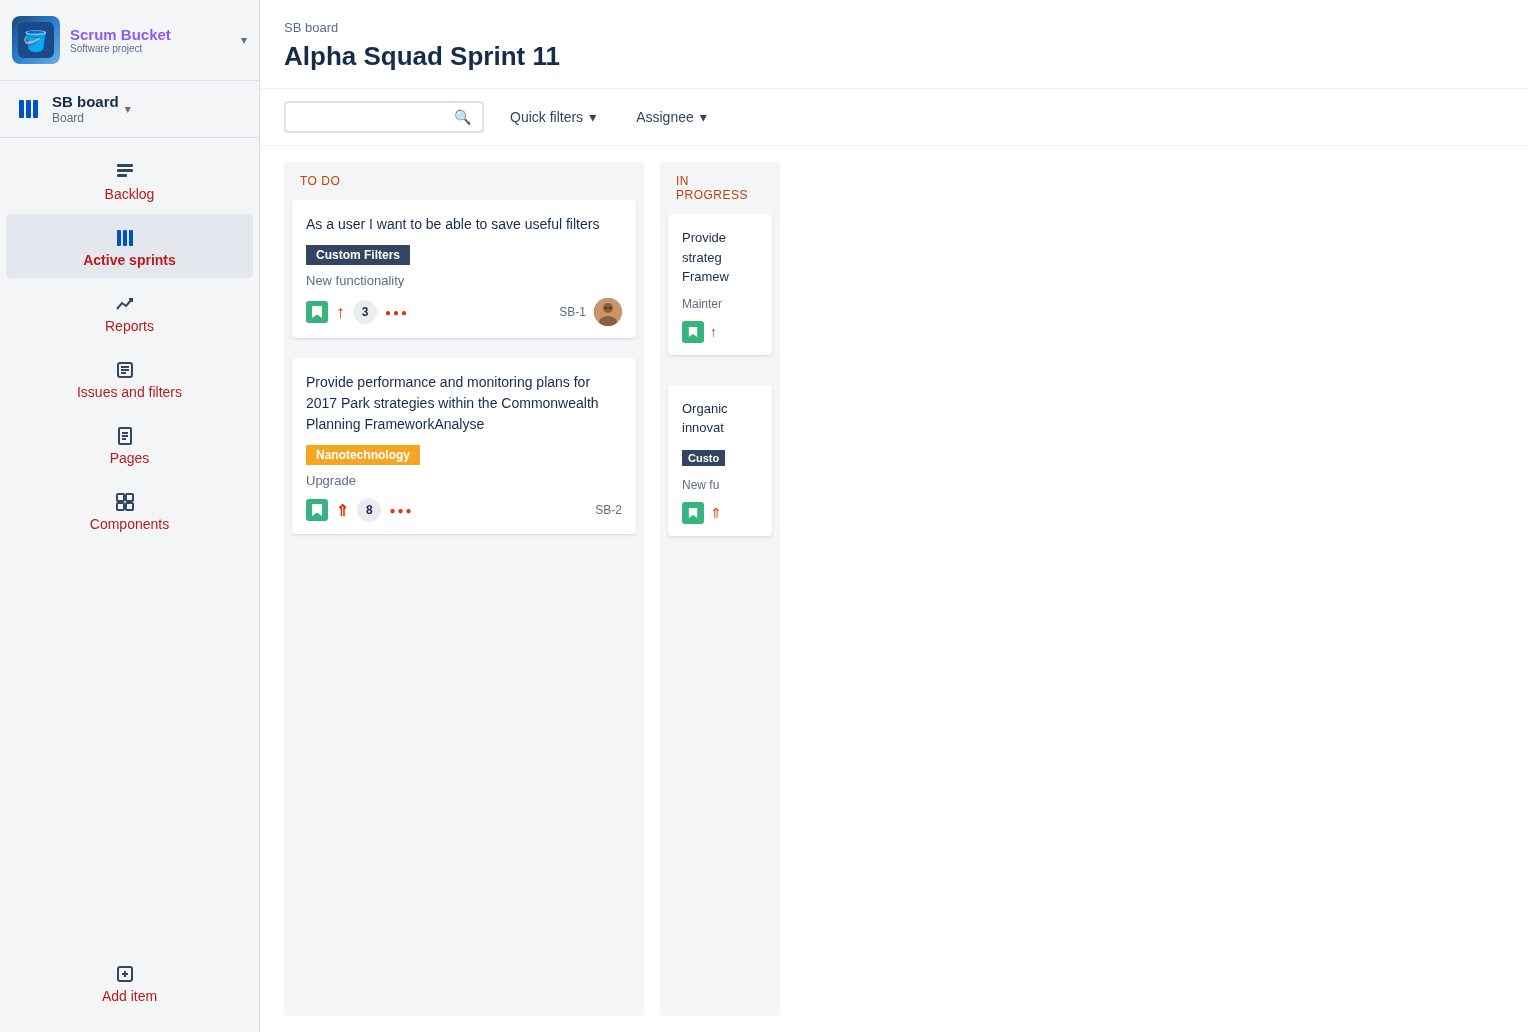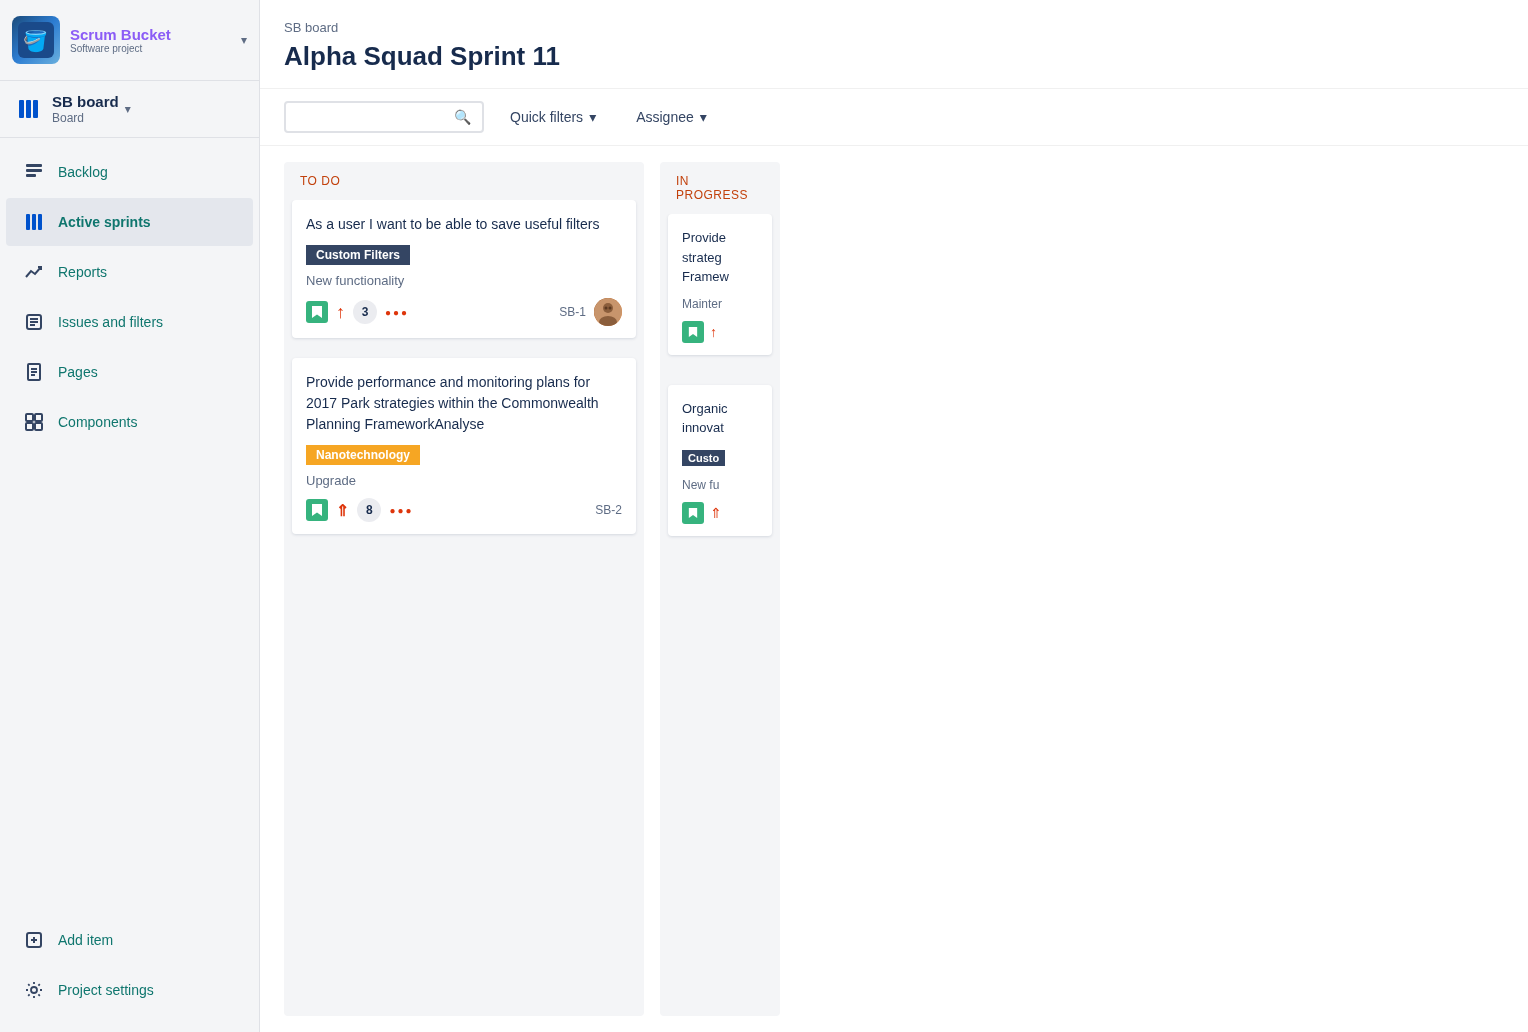--- a/index.html
+++ b/index.html
@@ -86,24 +86,25 @@
 
     .sidebar-nav { padding: 8px 0; flex: 1; }
 
     .nav-item {
       display: flex;
       align-items: center;
       padding: 10px 14px;
       cursor: pointer;
       border-radius: 4px;
       margin: 2px 6px;
-      color: #0f766e;
+      color: #b91c1c;
       font-size: 14px;
       font-weight: 500;
       transition: background 0.15s;
+      flex-direction: column;
     }
     .nav-item.active {
       background: #e4e7ed;
       font-weight: 600;
     }
     .nav-icon {
       width: 28px;
       height: 28px;
       display: flex;
       align-items: center;
@@ -467,29 +468,20 @@
         <svg width="18" height="18" viewBox="0 0 18 18" fill="none" stroke="#344563" stroke-width="2">
           <rect x="2" y="2" width="14" height="14" rx="2"></rect>
           <line x1="9" y1="6" x2="9" y2="12"></line>
           <line x1="6" y1="9" x2="12" y2="9"></line>
           <line x1="13" y1="2" x2="16" y2="2" stroke="none"></line>
         </svg>
       </div>
       <span>Add item</span>
     </div>
 
-    <div class="nav-item">
-      <div class="nav-icon">
-        <svg width="18" height="18" viewBox="0 0 18 18" fill="none" stroke="#344563" stroke-width="1.8">
-          <circle cx="9" cy="9" r="3"></circle>
-          <path d="M9 1v2M9 15v2M1 9h2M15 9h2M3.2 3.2l1.4 1.4M13.4 13.4l1.4 1.4M3.2 14.8l1.4-1.4M13.4 4.6l1.4-1.4"></path>
-        </svg>
-      </div>
-      <span>Project settings</span>
-    </div>
   </div>
 </div>
 
 <div class="main-content">
 
   <div class="main-header">
     <div class="breadcrumb">SB board</div>
     <h1 class="page-title">Alpha Squad Sprint 11</h1>
   </div>
 

